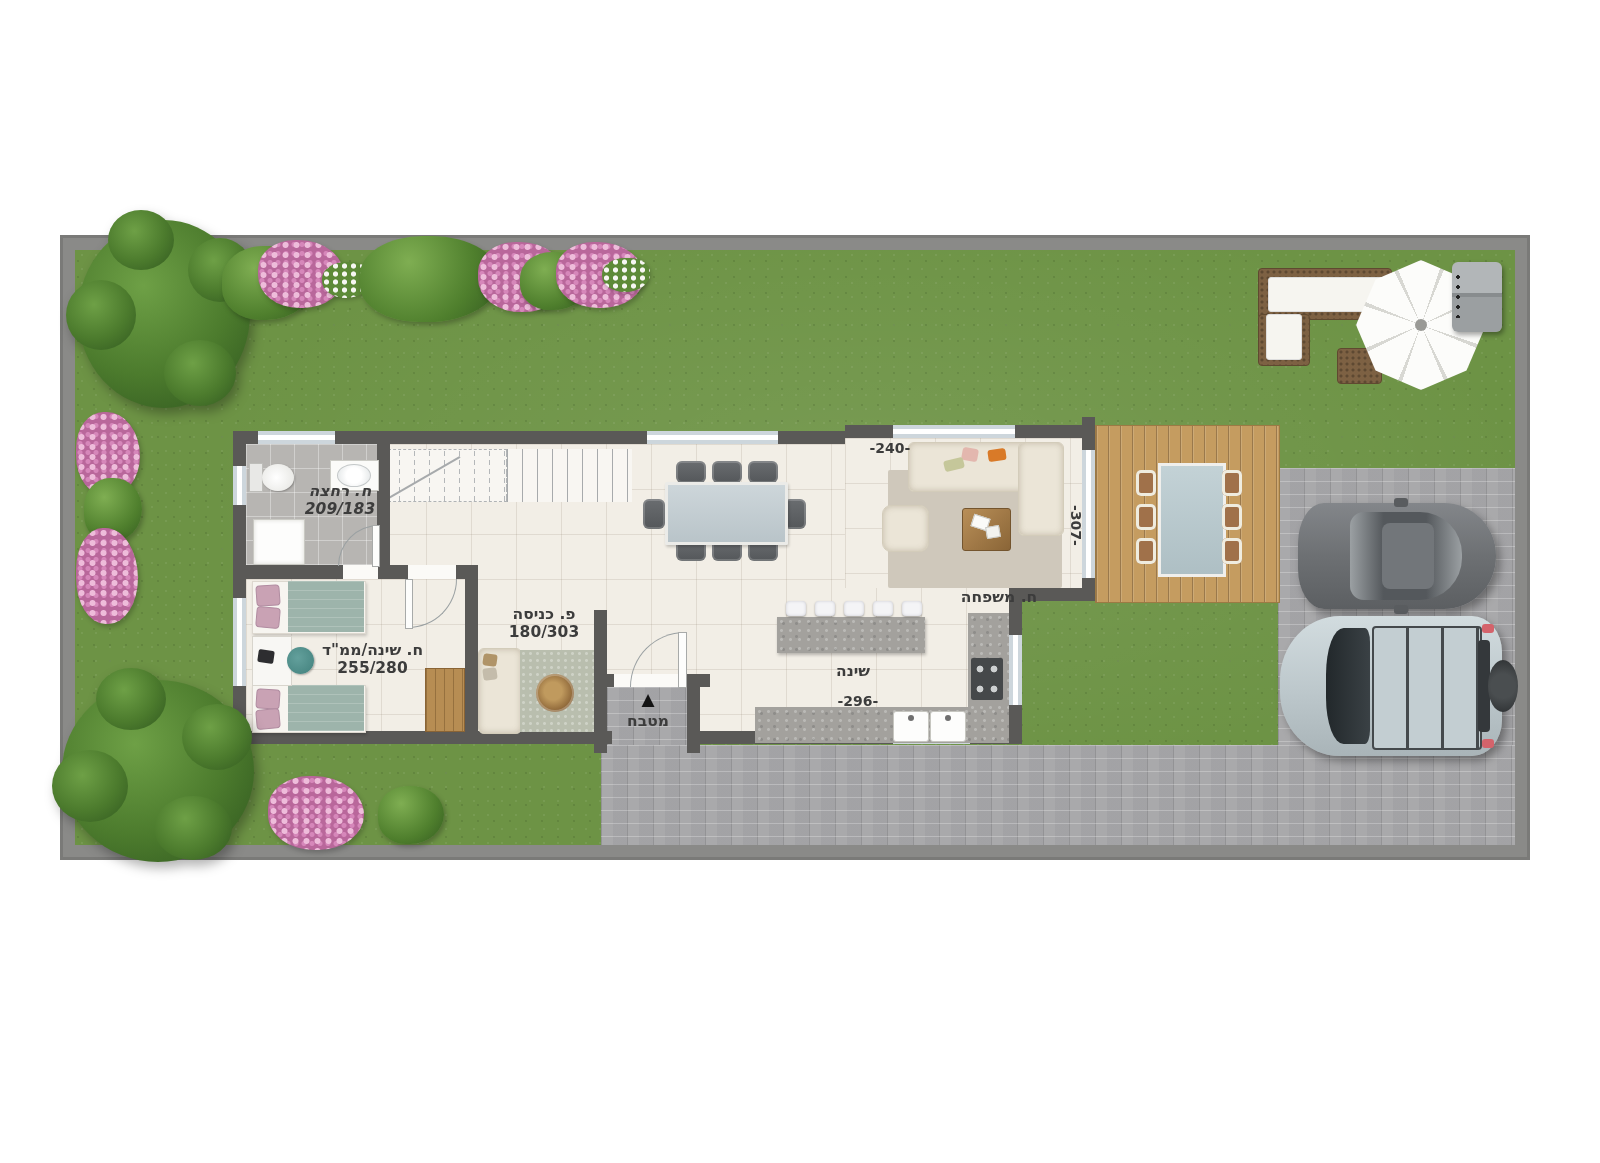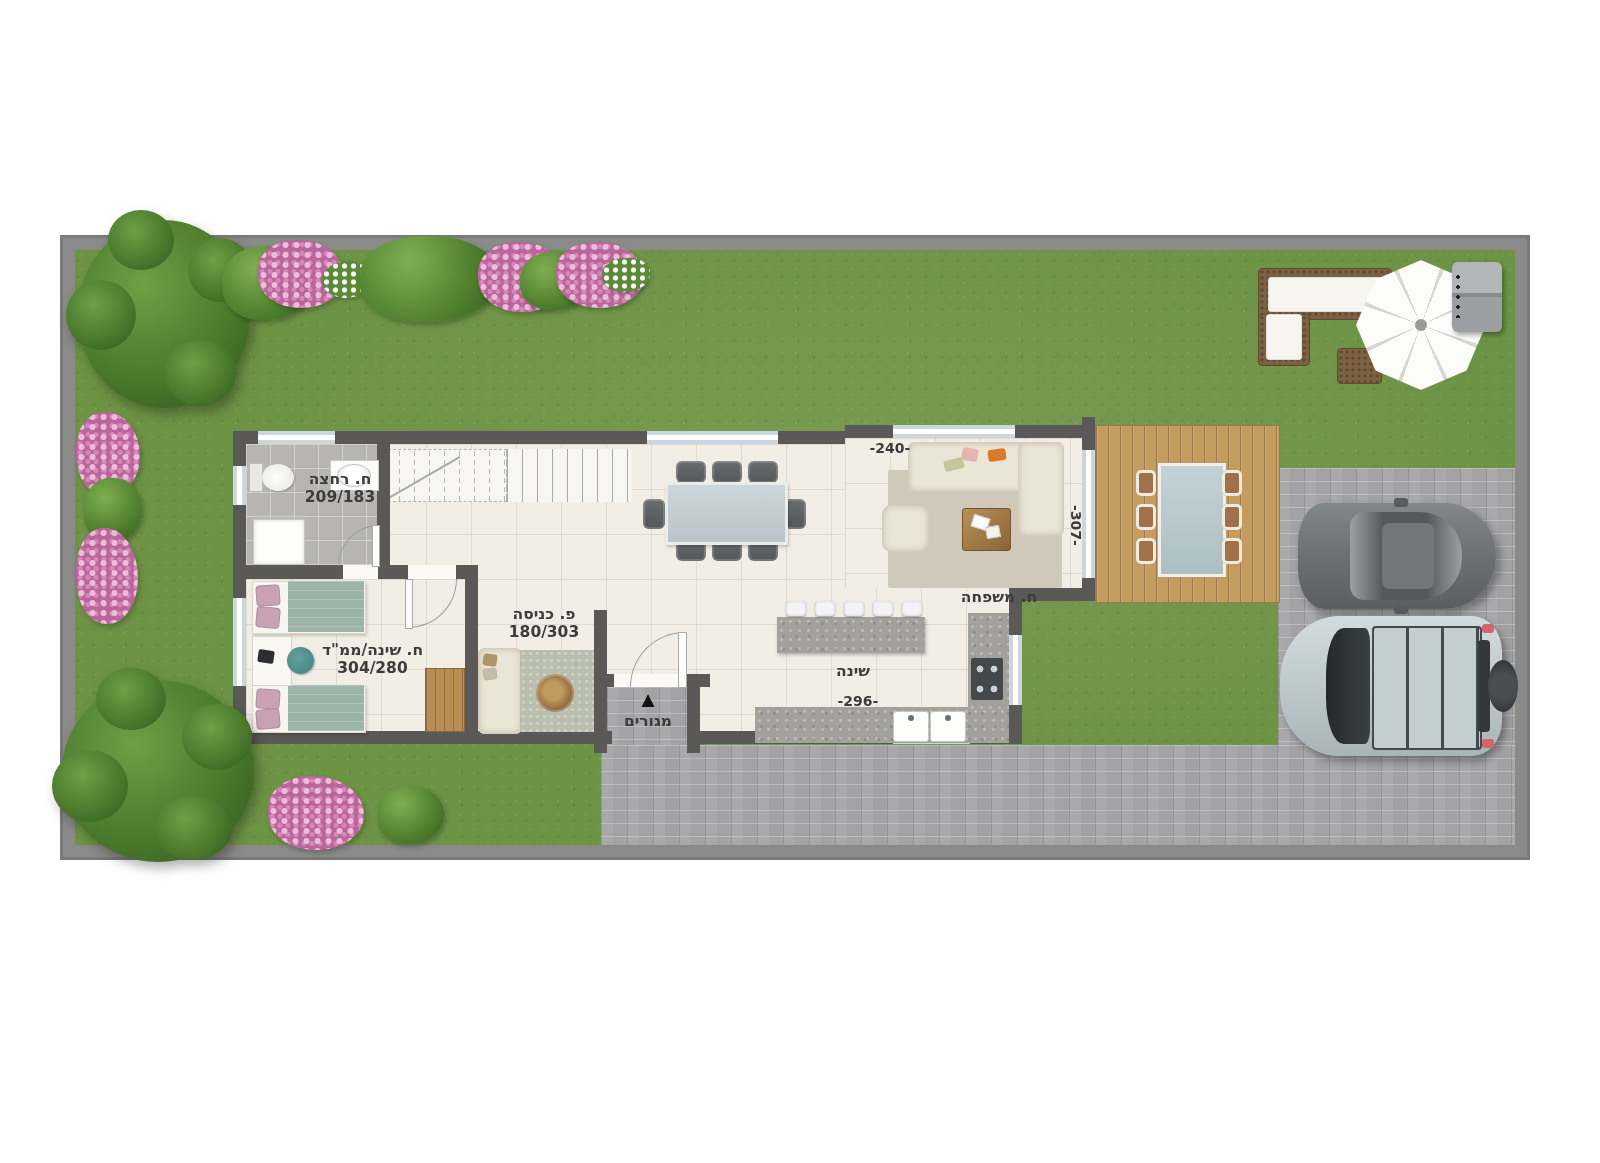--- a/index.html
+++ b/index.html
@@ -234,45 +234,45 @@
   <div class="a pillow" style="left:256px;top:607px;width:22px;height:19px;transform:rotate(5deg);"></div>
   <div class="a bed" style="left:252px;top:685px;width:112px;height:46px;"></div>
   <div class="a blanket" style="left:288px;top:685px;width:76px;height:46px;"></div>
   <div class="a pillow" style="left:256px;top:689px;width:22px;height:18px;transform:rotate(4deg);"></div>
   <div class="a pillow" style="left:256px;top:709px;width:22px;height:18px;transform:rotate(-5deg);"></div>
   <div class="a" style="left:252px;top:636px;width:38px;height:48px;background:#f8f7f4;border:1px solid #d8d5cd;"></div>
   <div class="a" style="left:258px;top:650px;width:16px;height:13px;background:#2d2d30;border-radius:2px;transform:rotate(8deg);"></div>
   <div class="a" style="left:287px;top:647px;width:27px;height:27px;border-radius:50%;background:radial-gradient(circle at 40% 40%, #63a09c, #41807c);box-shadow:1px 1px 2px rgba(0,0,0,.3);"></div>
   <div class="a woodgrain" style="left:425px;top:668px;width:38px;height:62px;"></div>
 
-  <div class="lbl" dir="rtl" style="left:280px;top:470px;width:120px;">
+  <div class="lbl" dir="rtl" style="left:280px;top:482px;width:120px;font-style:italic;">
     <div>ח. רחצה</div>
     <div dir="ltr">209/183</div>
   </div>
   <div class="lbl" dir="rtl" style="left:295px;top:641px;width:155px;">
     <div>ח. שינה/ממ"ד</div>
-    <div dir="ltr">304/280</div>
+    <div dir="ltr">255/280</div>
   </div>
   <div class="lbl" dir="rtl" style="left:484px;top:605px;width:120px;">
     <div>פ. כניסה</div>
     <div dir="ltr">180/303</div>
   </div>
   <div class="lbl" dir="rtl" style="left:938px;top:588px;width:122px;">
     <div>ח. משפחה</div>
   </div>
   <div class="lbl" dir="rtl" style="left:807px;top:662px;width:92px;">
     <div>שינה</div>
   </div>
   <div class="dim" dir="ltr" style="left:812px;top:693px;width:92px;">-296-</div>
   <div class="dim" dir="ltr" style="left:846px;top:440px;width:88px;">-240-</div>
   <div class="dim dim-v" dir="ltr" style="left:1066px;top:482px;width:18px;height:86px;">-307-</div>
 
   <div class="arrow" style="left:638px;top:691px;width:20px;">▲</div>
   <div class="lbl" dir="rtl" style="left:606px;top:712px;width:84px;">
-    <div>מגורים</div>
+    <div>מטבח</div>
   </div>
 
   <div class="a rattan" style="left:1258px;top:268px;width:132px;height:50px;border-radius:4px;"></div>
   <div class="a rattan" style="left:1258px;top:314px;width:50px;height:50px;border-radius:4px;"></div>
   <div class="a cushion" style="left:1268px;top:277px;width:114px;height:33px;"></div>
   <div class="a cushion" style="left:1266px;top:314px;width:34px;height:44px;"></div>
   <div class="a rattan" style="left:1337px;top:348px;width:43px;height:34px;border-radius:4px;"></div>
   <div class="a umbrella" style="left:1356px;top:260px;width:130px;height:130px;filter:drop-shadow(3px 5px 7px rgba(0,0,0,.3));"></div>
   <div class="a" style="left:1415px;top:319px;width:12px;height:12px;border-radius:50%;background:#9a9a96;"></div>
   <div class="a" style="left:1452px;top:262px;width:50px;height:70px;background:linear-gradient(#b2b6b8 0 45%, #888c8e 45% 50%, #9b9fa1 50%);border-radius:6px;box-shadow:2px 3px 5px rgba(0,0,0,.35);"></div>

